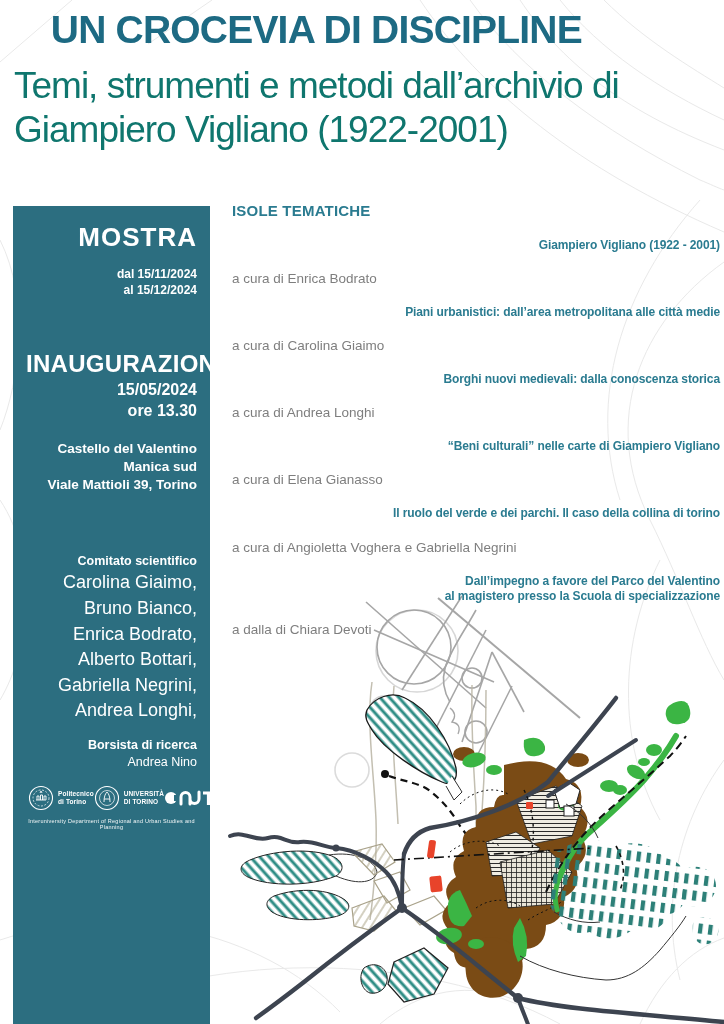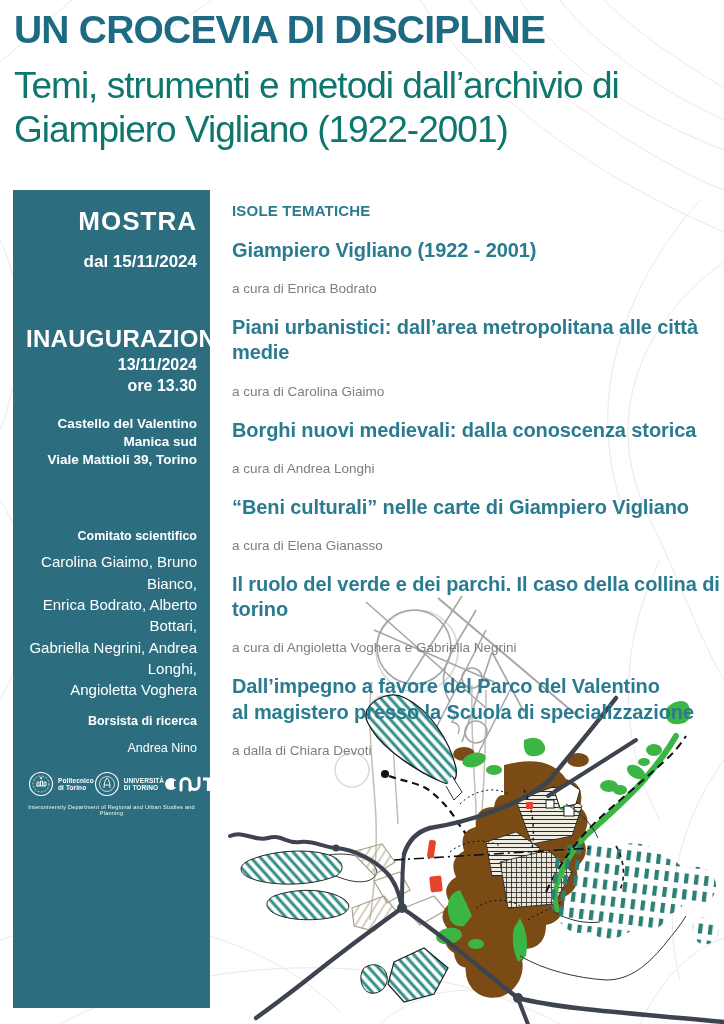--- a/index.html
+++ b/index.html
@@ -1,46 +1,46 @@
 <!DOCTYPE html>
 <html><head>
 <meta charset="utf-8">
 <style>
   html,body{margin:0;padding:0;background:#cfcfcf;}
   .page{position:relative;width:724px;height:1024px;background:#ffffff;overflow:hidden;
         font-family:"Liberation Sans",sans-serif;margin:0 auto;}
   .contours{position:absolute;left:0;top:0;z-index:0;}
   
   .header{position:absolute;left:14px;top:10px;z-index:2;}
-  .title{color:#1d6a83;font-weight:bold;font-size:39px;letter-spacing:-0.8px;line-height:1.05;}
+  .title{color:#1d6a83;font-weight:bold;font-size:39px;letter-spacing:-0.8px;line-height:1.05;text-align:center;}
   .subtitle{color:#0f766e;font-size:37px;font-weight:400;letter-spacing:-1px;line-height:1.2;margin-top:13px;}
   
-  .sidebar{position:absolute;left:13px;top:190px;width:197px;height:818px;background:#2c6e80;
+  .sidebar{position:absolute;left:13px;top:206px;width:197px;height:818px;background:#2c6e80;
            color:#ffffff;z-index:2;display:flex;flex-direction:column;box-sizing:border-box;
            padding:16px 13px 10px 13px;text-align:right;}
   .mostra-heading{font-size:26px;font-weight:bold;letter-spacing:1px;}
   .curators{font-size:13px;font-weight:bold;line-height:1.3;margin-top:12px;}
-  .dates{font-size:17px;font-weight:bold;line-height:1.3;margin-top:14px;}
+  .dates{font-size:12px;font-weight:bold;line-height:1.3;margin-top:14px;}
   .inaug-heading{font-size:24px;font-weight:bold;margin-top:52px;letter-spacing:.3px;}
   .inaug-when{font-size:16px;font-weight:bold;line-height:1.3;margin-top:2px;}
   .venue{font-size:13.5px;font-weight:bold;line-height:1.35;margin-top:18px;}
   .comitato-heading{font-size:12.5px;font-weight:bold;margin-top:60px;}
-  .comitato-members{font-size:15px;line-height:1.42;margin-top:8px;}
+  .comitato-members{font-size:18px;line-height:1.42;margin-top:2px;}
   .borsista-heading{font-size:12.5px;font-weight:bold;margin-top:14px;}
-  .borsista-name{font-size:12.5px;margin-top:13px;}
+  .borsista-name{font-size:12.5px;margin-top:3px;}
   .project{margin-top:auto;text-align:left;font-size:23px;font-weight:400;letter-spacing:.5px;padding-left:6px;}
   .logos{display:flex;align-items:center;justify-content:space-between;margin-top:16px;padding:0 2px;}
   .logo-item{display:flex;align-items:center;gap:4px;}
   .logo-text{font-size:6.5px;font-weight:bold;text-align:left;line-height:1.2;letter-spacing:.1px;}
   .dist-caption{font-size:5.5px;text-align:center;margin-top:7px;letter-spacing:.25px;opacity:.95;}
   
   .main{position:absolute;left:232px;top:202px;width:488px;z-index:2;}
   .main-heading{color:#2a7b90;font-weight:bold;font-size:15px;letter-spacing:.2px;}
   .theme{margin-top:19px;}
-  .theme-title{color:#2a7b90;font-weight:bold;font-size:20px;line-height:1.26;letter-spacing:-0.1px;}
+  .theme-title{color:#2a7b90;font-weight:bold;font-size:12px;line-height:1.26;letter-spacing:-0.1px;text-align:right;}
   .theme-curator{color:#7e7e7e;font-size:13.5px;margin-top:18px;}
   
   .map{position:absolute;left:224px;top:590px;z-index:1;}
 </style>
 </head>
 <body>
 
 <div class="page">
 
   <svg class="contours" width="724" height="1024" viewBox="0 0 724 1024">
@@ -70,39 +70,39 @@
     <div class="subtitle">
       <div>Temi, strumenti e metodi dall’archivio di</div>
       <div>Giampiero Vigliano (1922-2001)</div>
     </div>
   </div>
 
   <div class="sidebar">
     <div class="mostra-heading">MOSTRA</div>
     <div class="dates">
       <div>dal 15/11/2024</div>
+      <div>al 15/12/2024</div>
     </div>
 
     <div class="inaug-heading">INAUGURAZIONE</div>
     <div class="inaug-when">
-      <div>13/11/2024</div>
+      <div>15/05/2024</div>
       <div>ore 13.30</div>
     </div>
     <div class="venue">
       <div>Castello del Valentino</div>
       <div>Manica sud</div>
       <div>Viale Mattioli 39, Torino</div>
     </div>
 
     <div class="comitato-heading">Comitato scientifico</div>
     <div class="comitato-members">
       <div>Carolina Giaimo, Bruno Bianco,</div>
       <div>Enrica Bodrato, Alberto Bottari,</div>
       <div>Gabriella Negrini, Andrea Longhi,</div>
-      <div>Angioletta Voghera</div>
     </div>
     <div class="borsista-heading">Borsista di ricerca</div>
     <div class="borsista-name">Andrea Nino</div>
 
 
     <div class="logos">
       <div class="logo-item">
         <svg width="26" height="26" viewBox="0 0 26 26">
           <circle cx="13" cy="13" r="11.5" fill="none" stroke="#fff" stroke-width="1.1"></circle>
           <circle cx="13" cy="13" r="8" fill="none" stroke="#fff" stroke-width="0.7" stroke-dasharray="2 1.5"></circle>

